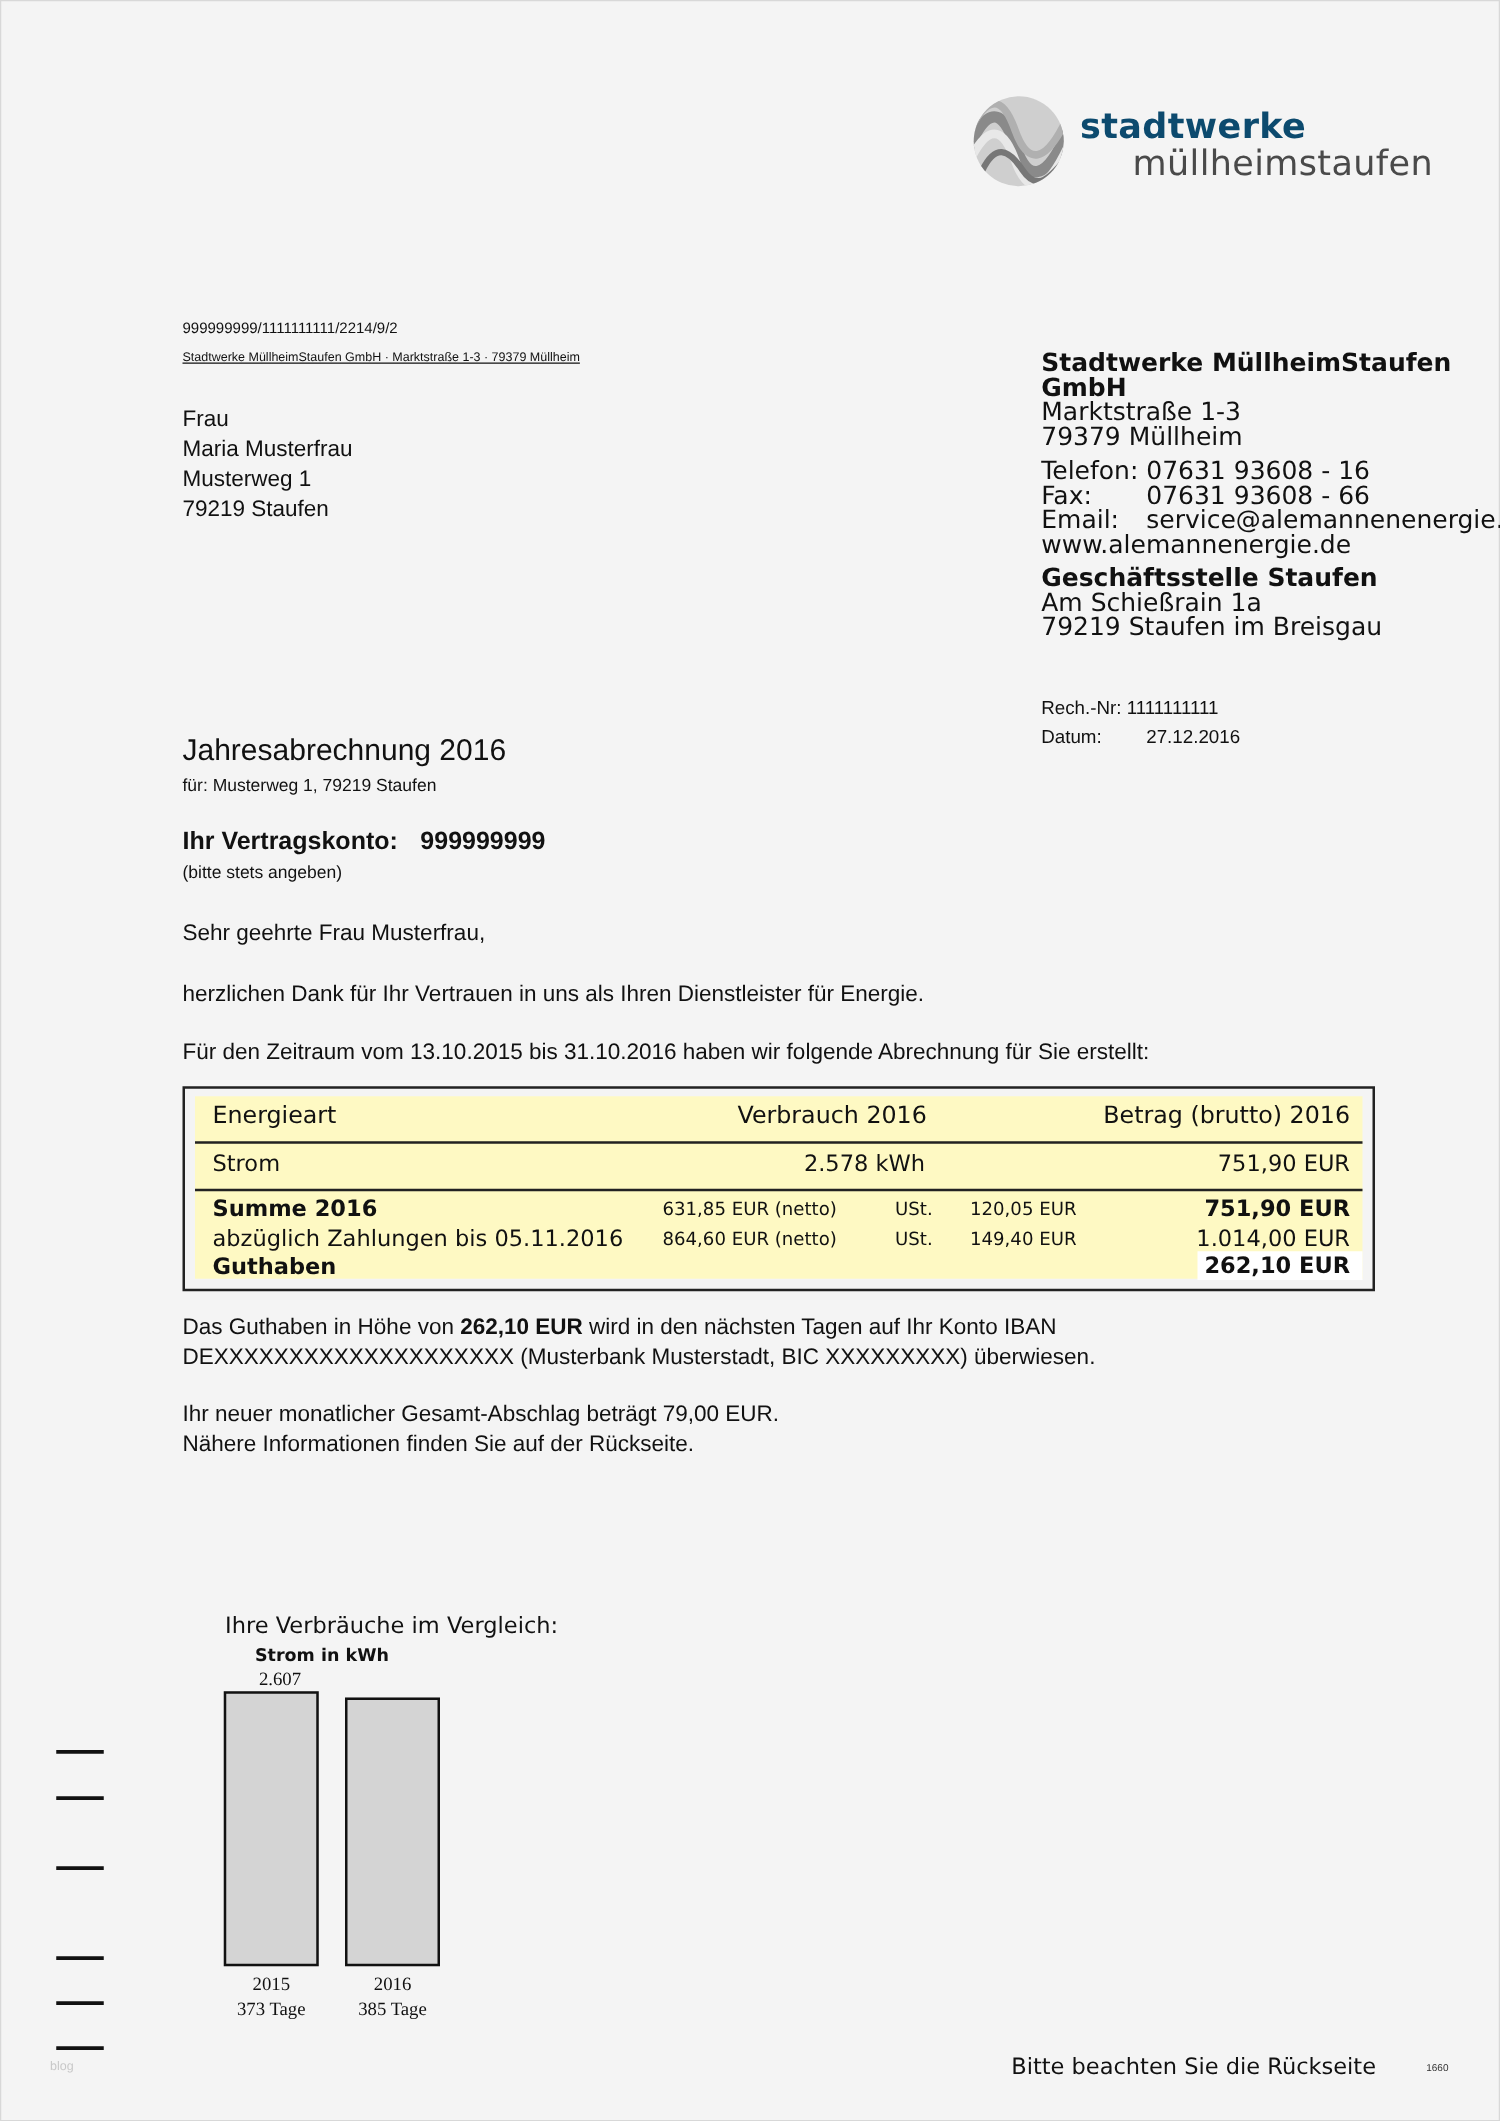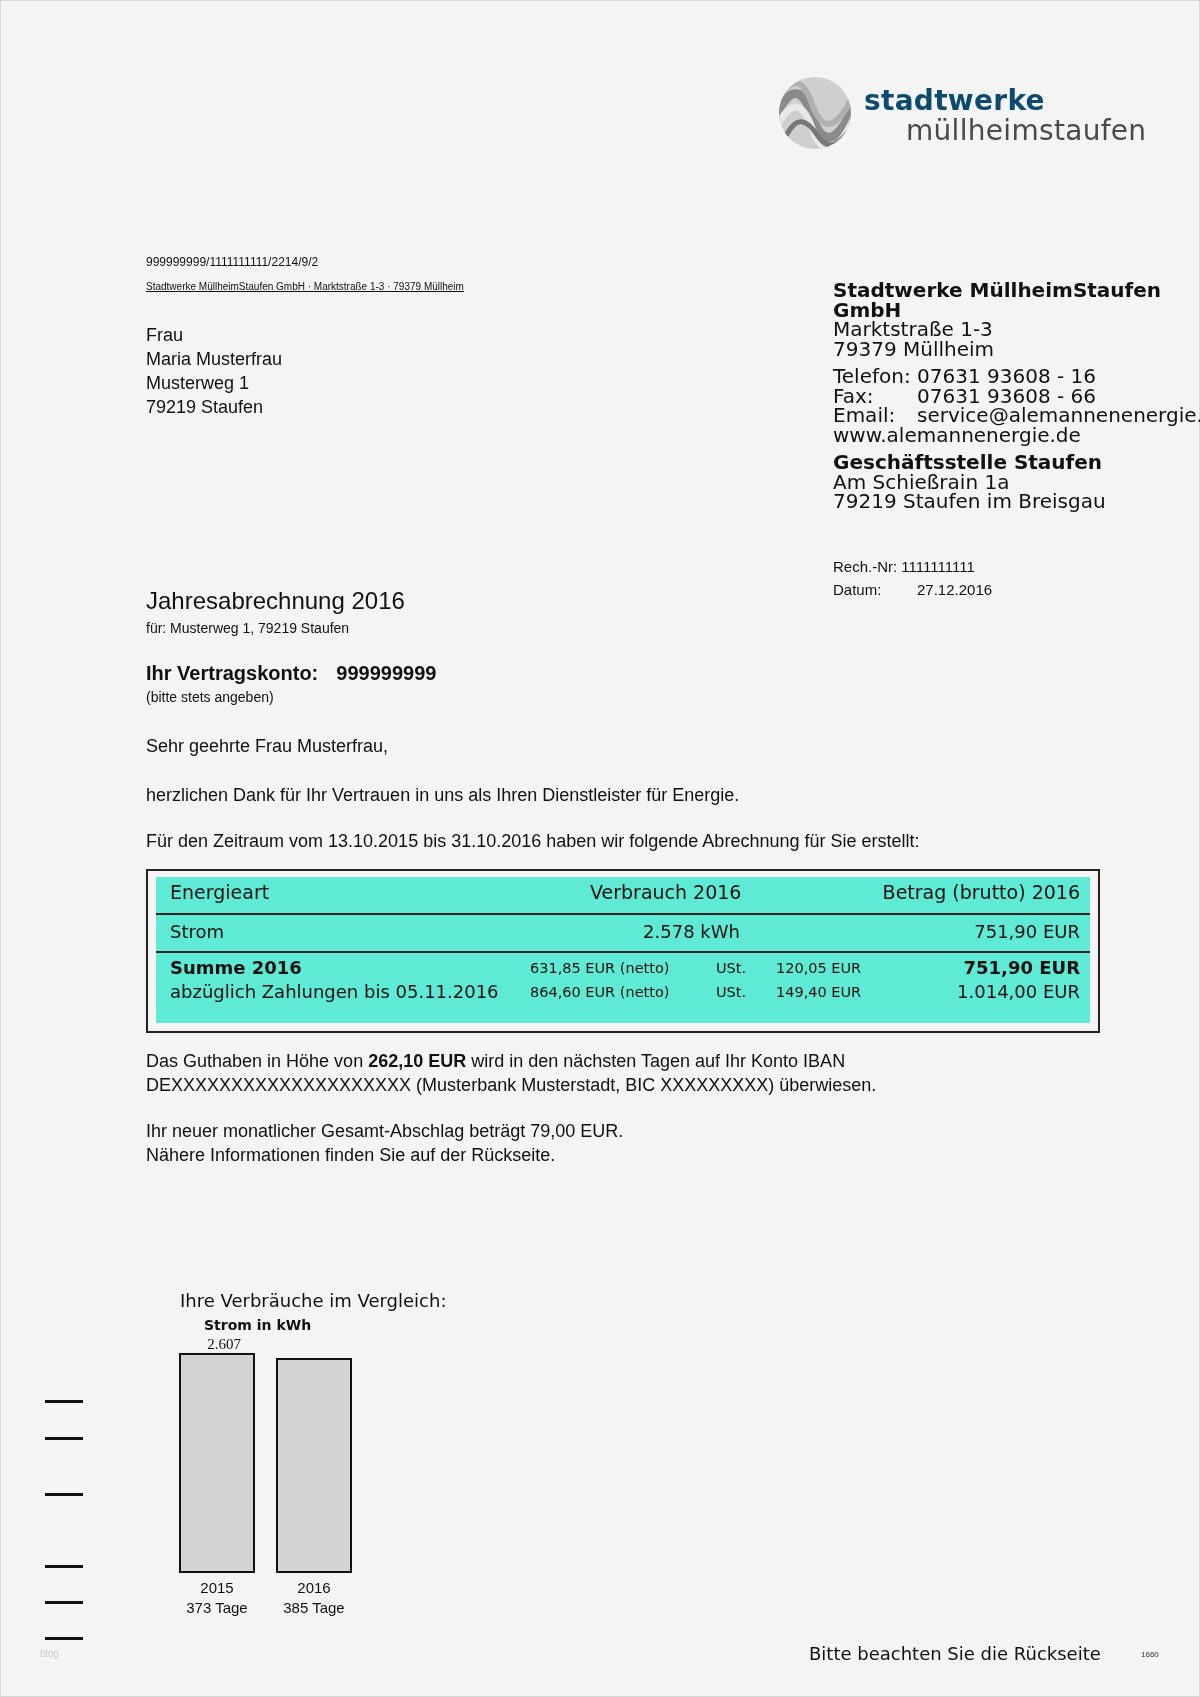--- a/index.html
+++ b/index.html
@@ -21,32 +21,32 @@
   .gap { height:8px; }
   .rech { left:833px; top:555px; font-size:15px; line-height:23px; }
   .rech .k { display:inline-block; width:84px; }
   .title { left:146px; top:587px; font-size:24px; }
   .subtitle { left:146px; top:620px; font-size:14px; }
   .konto { left:146px; top:662px; font-size:20px; font-weight:bold; }
   .konto .num { margin-left:18px; }
   .konto-note { left:146px; top:689px; font-size:14px; }
   .para { left:146px; font-size:18px; line-height:24px; }
   .table { left:146px; top:869px; width:954px; height:164px; border:2px solid #222; box-sizing:border-box; background:#f4f4f4; }
-  .t-inner { position:absolute; left:8px; top:6px; right:8px; bottom:8px; background:#5eead4; }
+  .t-inner { position:absolute; left:8px; top:6px; right:8px; bottom:8px; background:#fef9c3; }
   .trow { position:absolute; left:0; right:0; font-family:"DejaVu Sans", sans-serif; }
   .hsep { position:absolute; left:0; right:0; height:2px; background:#222; }
   .cell { position:absolute; }
   .r { text-align:right; }
   .bold { font-weight:bold; }
   .small { font-size:14.5px; }
   .chart-title { left:180px; top:1290px; font-family:"DejaVu Sans", sans-serif; font-size:18px; }
   .chart-sub { left:204px; top:1317px; font-family:"DejaVu Sans", sans-serif; font-size:14px; font-weight:bold; }
   .bar { position:absolute; background:#d4d4d4; border:2px solid #111; box-sizing:border-box; }
   .bar-val { position:absolute; font-family:Liberation Serif, serif; font-size:15px; width:80px; text-align:center; }
-  .bar-lbl { position:absolute; font-family:Liberation Sans, sans-serif; font-size:15px; width:90px; text-align:center; line-height:20px; }
+  .bar-lbl { position:absolute; font-family:Liberation Serif, serif; font-size:15px; width:90px; text-align:center; line-height:20px; }
   .tick { position:absolute; left:45px; width:38px; height:3px; background:#111; }
   .footer { left:809px; top:1643px; font-family:"DejaVu Sans", sans-serif; font-size:18px; }
   .pageno { left:1141px; top:1650px; font-size:8px; color:#333; }
   .blog { left:40px; top:1648px; font-size:10px; color:#c8c8c8; }
 </style>
 </head>
 <body>
 
 <div class="page-border"></div>
 
@@ -139,20 +139,24 @@
       <span class="cell small" style="left:620px; top:5px;">120,05 EUR</span>
       <span class="cell r bold" style="right:10px; top:2px;">751,90 EUR</span>
     </div>
     <div class="trow" style="top:102px; height:24px; font-size:18px;">
       <span class="cell" style="left:14px; top:2px;">abzüglich Zahlungen bis 05.11.2016</span>
       <span class="cell small" style="left:374px; top:5px;">864,60 EUR (netto)</span>
       <span class="cell small" style="left:560px; top:5px;">USt.</span>
       <span class="cell small" style="left:620px; top:5px;">149,40 EUR</span>
       <span class="cell r" style="right:10px; top:2px;">1.014,00 EUR</span>
     </div>
+    <div class="trow" style="top:126px; height:24px; font-size:18px;">
+      <span class="cell bold" style="left:14px; top:0px;">Guthaben</span>
+      <span class="cell r bold" style="right:0px; top:-2px; background:#fff; padding:1px 10px 1px 6px;">262,10 EUR</span>
+    </div>
   </div>
 </div>
 
 <div class="abs para" style="top:1049px;">
   <span>Das Guthaben in Höhe von </span><b>262,10 EUR</b><span> wird in den nächsten Tagen auf Ihr Konto IBAN</span><br>
   <span>DEXXXXXXXXXXXXXXXXXXXX (Musterbank Musterstadt, BIC XXXXXXXXX) überwiesen.</span>
 </div>
 
 <div class="abs para" style="top:1119px;">Ihr neuer monatlicher Gesamt-Abschlag beträgt 79,00 EUR.</div>
 <div class="abs para" style="top:1143px;">Nähere Informationen finden Sie auf der Rückseite.</div>

